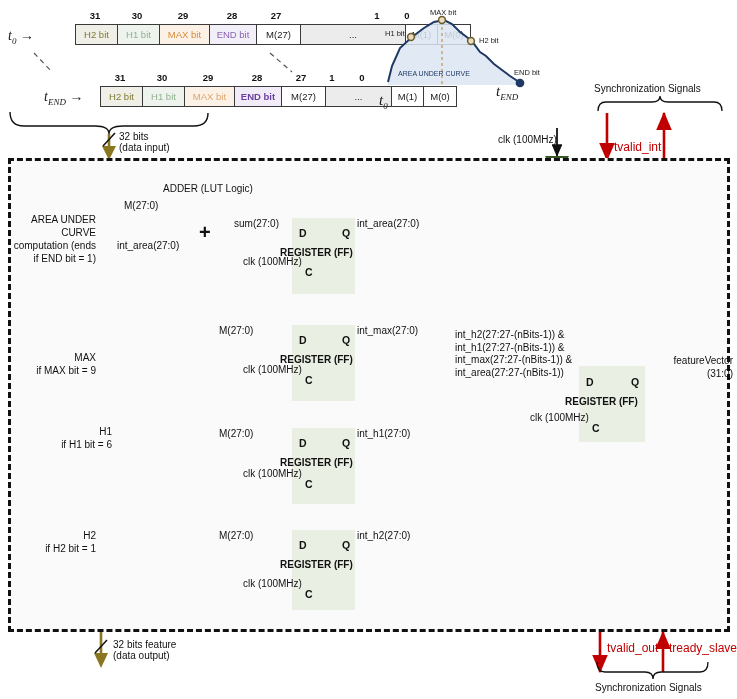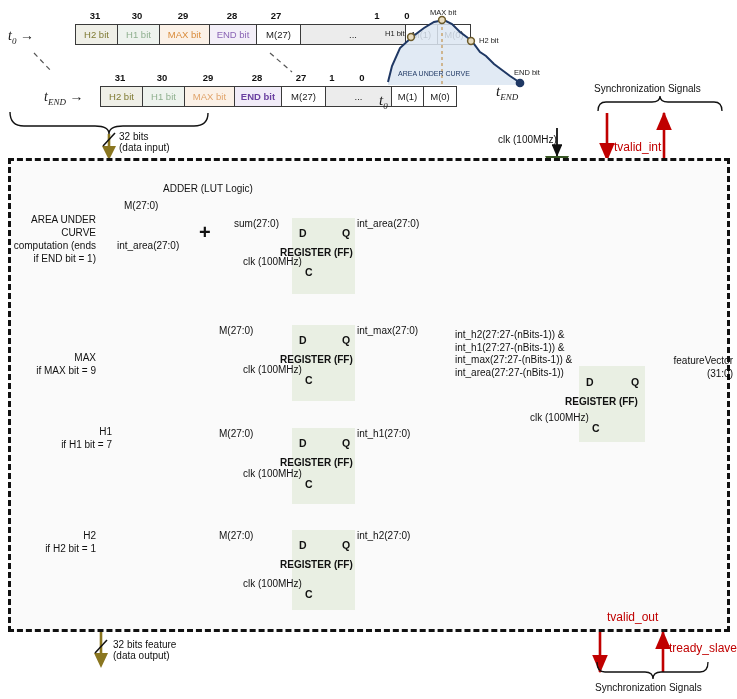--- a/index.html
+++ b/index.html
@@ -259,21 +259,21 @@
   <span>CURVE</span><br>
   <span>computation (ends</span><br>
   <span class="tb">if END bit = 1)</span>
 </div>
 <div class="t ctr nw" style="left:8px;top:322px;width:88px;line-height:13px;margin-top:29px;">
   <span>MAX</span><br>
   <span class="tb">if MAX bit = 9</span>
 </div>
 <div class="t ctr nw" style="left:24px;top:425px;width:88px;line-height:13px;">
   <span>H1</span><br>
-  <span class="tb">if H1 bit = 7</span>
+  <span class="tb">if H1 bit = 6</span>
 </div>
 <div class="t ctr nw" style="left:8px;top:529px;width:88px;line-height:13px;">
   <span>H2</span><br>
   <span class="tb">if H2 bit = 1</span>
 </div>
 
 <div class="t tb nw" style="left:163px;top:183px;">ADDER (LUT Logic)</div>
 <div style="position:absolute;left:199px;top:221px;font-size:20px;font-weight:bold;color:#111;">+</div>
 <div class="t nw" style="left:124px;top:200px;">M(27:0)</div>
 <div class="t nw" style="left:117px;top:240px;">int_area(27:0)</div>
@@ -330,15 +330,15 @@
 <div class="t ctr nw" style="left:641px;top:354px;width:92px;line-height:13px;">
   <span>featureVector</span><br>
   <span>(31:0)</span>
 </div>
 
 <div class="t tb nw" style="left:113px;top:639px;">
   <span>32 bits feature</span><br>
   <span>(data output)</span>
 </div>
 
-<div class="sig nw red" style="left:607px;top:610px;">tvalid_out</div>
+<div class="sig nw red" style="left:607px;top:641px;">tvalid_out</div>
 <div class="sig nw red" style="left:669px;top:641px;">tready_slave</div>
 <div class="t nw" style="left:595px;top:682px;font-size:10px;">Synchronization Signals</div>
 
 </body></html>

